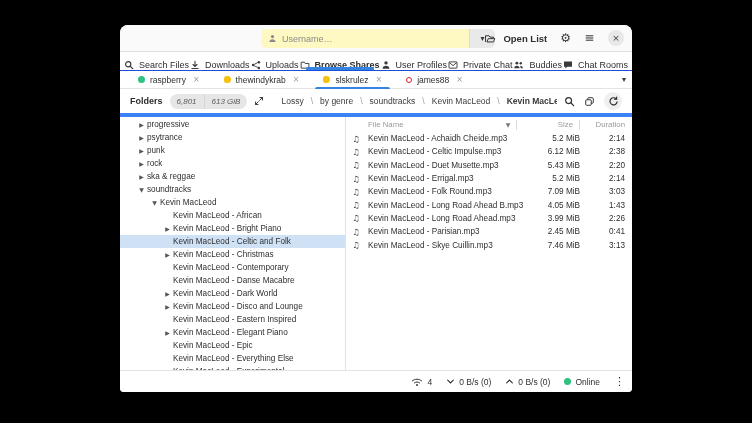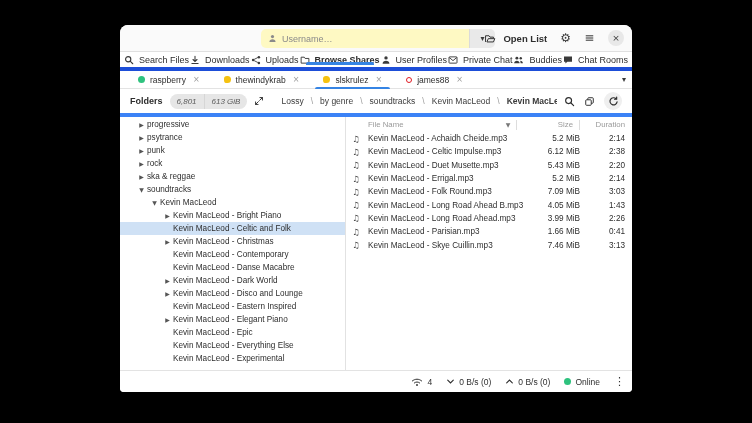--- a/index.html
+++ b/index.html
@@ -21,22 +21,22 @@
   .entry-drop { width:26px; height:19px; background:#e9e9e9; border:none; border-left:1px solid #dadada;
     border-radius:0 5px 5px 0; font-size:8px; color:#444; cursor:pointer; }
   .hb-right { position:absolute; right:8px; top:0; height:26px; display:flex; align-items:center; gap:13px; }
   .openlist { display:flex; align-items:center; gap:7px; background:transparent; border:none;
     font-size:9.5px; font-weight:bold; color:#2e2e2e; cursor:pointer; }
   .hb-btn { background:transparent; border:none; cursor:pointer; display:flex; align-items:center; }
   .close-btn { width:16px; height:16px; border-radius:50%; background:#e8e8e8; border:none;
     font-size:9px; color:#333; display:flex; align-items:center; justify-content:center; cursor:pointer; }
 
   
-  .main-tabs { height:19px; flex:0 0 19px; display:flex; align-items:center;
-    border-bottom:4px solid #1d4ed8; padding:0 4px; }
+  .main-tabs { height:19px; flex:0 0 19px; display:flex; align-items:flex-end;
+    border-bottom:1px solid #1d4ed8; padding:0 4px; }
   .mtab { flex:1; display:flex; align-items:center; justify-content:center; gap:5px;
     font-size:9px; color:#2e2e2e; position:relative; cursor:pointer; white-space:nowrap; }
   .mtab.active { font-weight:bold; }
   .mtab.active::after { content:""; position:absolute; left:6px; right:6px; bottom:0;
     height:3px; background:var(--accent,#3584e4); border-radius:2px 2px 0 0; }
   .vsep { width:1px; background:#e7e7e7; margin:4px 0; }
 
   
   .user-tabs { height:18px; flex:0 0 18px; display:flex; align-items:stretch;
     border-bottom:1px solid #e3e3e3; padding:0 6px; position:relative; }
@@ -335,20 +335,24 @@
         </div>
         <div class="trow" style="padding-left: 16px;">
           <span class="exp">▼</span>
           <span>soundtracks</span>
         </div>
         <div class="trow" style="padding-left: 29px;">
           <span class="exp">▼</span>
           <span>Kevin MacLeod</span>
         </div>
         <div class="trow" style="padding-left: 42px;">
+          <span class="exp"></span>
+          <span>Kevin MacLeod - African</span>
+        </div>
+        <div class="trow" style="padding-left: 42px;">
           <span class="exp">▶</span>
           <span>Kevin MacLeod - Bright Piano</span>
         </div>
         <div class="trow selected" style="padding-left: 42px;">
           <span class="exp"></span>
           <span>Kevin MacLeod - Celtic and Folk</span>
         </div>
         <div class="trow" style="padding-left: 42px;">
           <span class="exp">▶</span>
           <span>Kevin MacLeod - Christmas</span>
@@ -440,21 +444,21 @@
           </div>
           <div class="frow">
             <span class="c-icon note">♫</span>
             <span class="c-name">Kevin MacLeod - Long Road Ahead.mp3</span>
             <span class="c-size">3.99 MiB</span>
             <span class="c-dur">2:26</span>
           </div>
           <div class="frow">
             <span class="c-icon note">♫</span>
             <span class="c-name">Kevin MacLeod - Parisian.mp3</span>
-            <span class="c-size">1.66 MiB</span>
+            <span class="c-size">2.45 MiB</span>
             <span class="c-dur">0:41</span>
           </div>
           <div class="frow">
             <span class="c-icon note">♫</span>
             <span class="c-name">Kevin MacLeod - Skye Cuillin.mp3</span>
             <span class="c-size">7.46 MiB</span>
             <span class="c-dur">3:13</span>
           </div>
         </div>
     </div>

